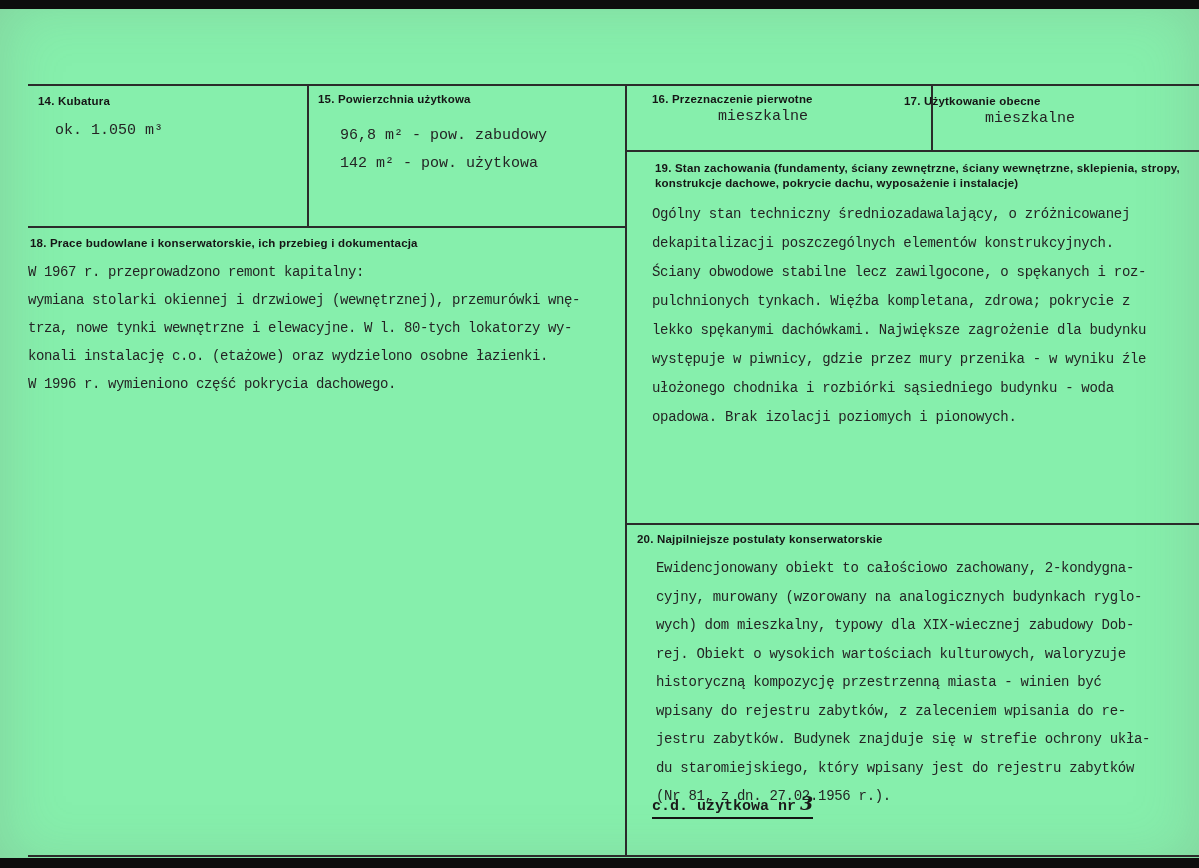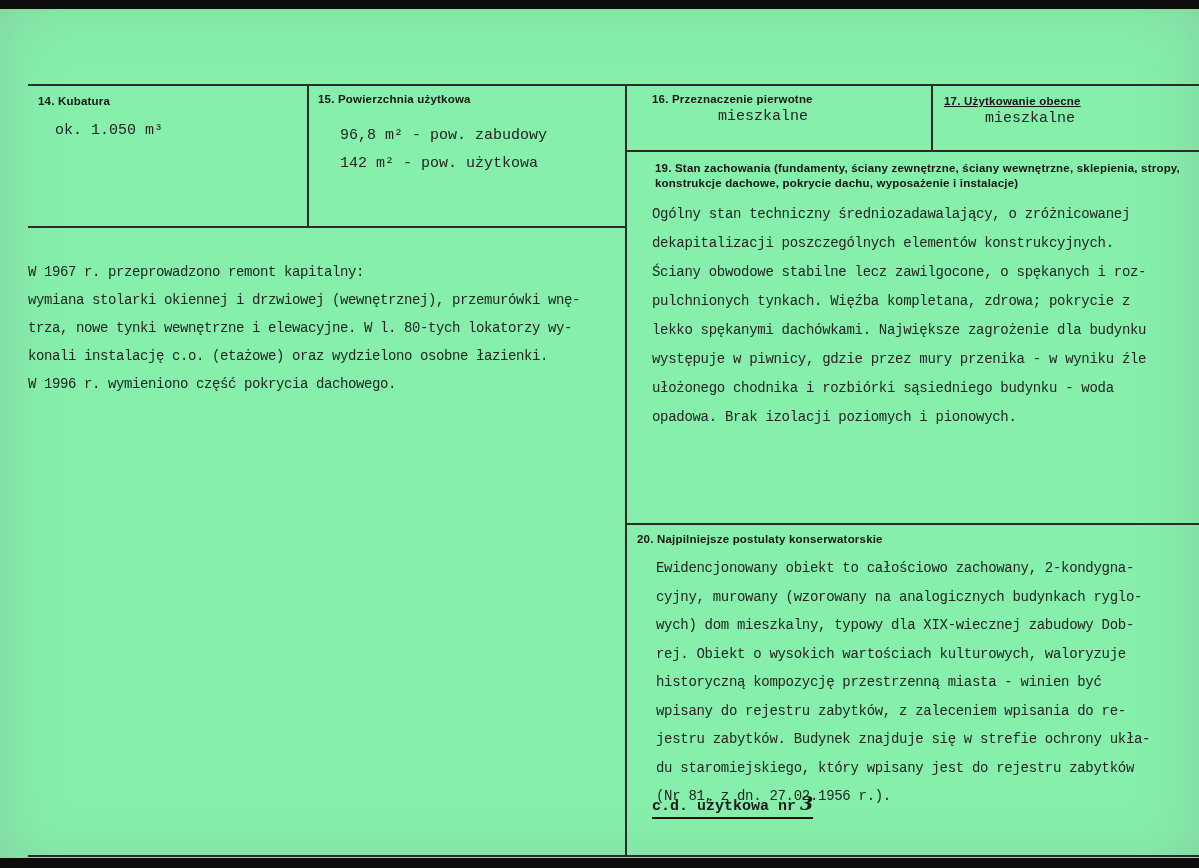--- a/index.html
+++ b/index.html
@@ -40,21 +40,21 @@
     font-size:14px;
     color:#242424;
     white-space:pre-line;
   }
   .lbl14{left:38px;top:94px;}
   .val14{left:55px;top:122px;font-size:15px;}
   .lbl15{left:318px;top:92px;}
   .val15{left:340px;top:122px;line-height:28px;font-size:15px;}
   .lbl16{left:652px;top:92px;}
   .val16{left:718px;top:108px;font-size:15px;}
-  .lbl17{left:944px;top:94px;text-decoration:underline;}
+  .lbl17{left:904px;top:94px;}
   .val17{left:985px;top:110px;font-size:15px;}
   .lbl18{left:30px;top:236px;}
   .txt18{left:28px;top:258px;width:598px;line-height:28px;letter-spacing:-0.4px;}
   .lbl19{left:655px;top:161px;width:556px;}
   .txt19{left:652px;top:200px;width:546px;line-height:29px;letter-spacing:-0.3px;}
   .lbl20{left:637px;top:532px;text-align:right;}
   .txt20{left:656px;top:554px;width:546px;line-height:28.5px;letter-spacing:-0.3px;}
   .footer20{
     position:absolute;left:652px;top:792px;
     font-family:"Liberation Mono","DejaVu Sans Mono",monospace;
@@ -92,20 +92,21 @@
   <div class="label lbl15">15. Powierzchnia użytkowa</div>
   <div class="type val15">96,8 m² - pow. zabudowy
 142 m² - pow. użytkowa</div>
 
   <div class="label lbl16">16. Przeznaczenie pierwotne</div>
   <div class="type val16">mieszkalne</div>
 
   <div class="label lbl17">17. Użytkowanie obecne</div>
   <div class="type val17">mieszkalne</div>
 
+  <div class="label lbl18">18. Prace budowlane i konserwatorskie, ich przebieg i dokumentacja</div>
   <div class="type txt18">W 1967 r. przeprowadzono remont kapitalny:
 wymiana stolarki okiennej i drzwiowej (wewnętrznej), przemurówki wnę-
 trza, nowe tynki wewnętrzne i elewacyjne. W l. 80-tych lokatorzy wy-
 konali instalację c.o. (etażowe) oraz wydzielono osobne łazienki.
 W 1996 r. wymieniono część pokrycia dachowego.</div>
 
   <div class="label lbl19">19. Stan zachowania (fundamenty, ściany zewnętrzne, ściany wewnętrzne, sklepienia, stropy, konstrukcje dachowe, pokrycie dachu, wyposażenie i instalacje)</div>
   <div class="type txt19">Ogólny stan techniczny średniozadawalający, o zróżnicowanej
 dekapitalizacji poszczególnych elementów konstrukcyjnych.
 Ściany obwodowe stabilne lecz zawilgocone, o spękanych i roz-

